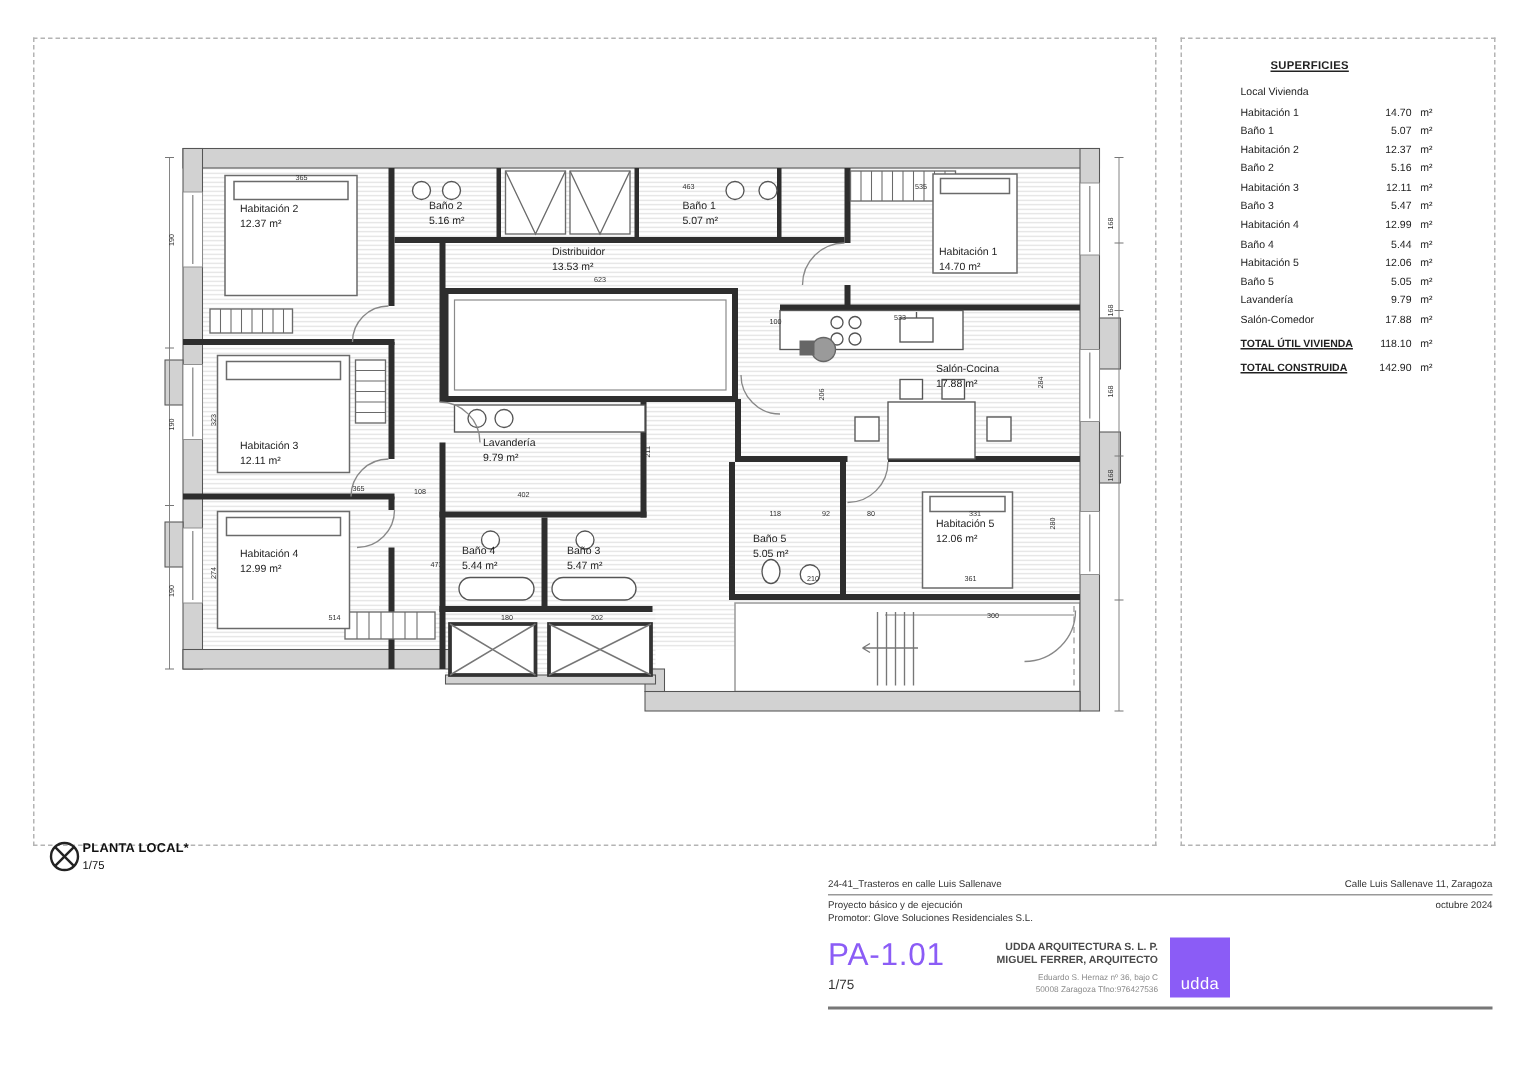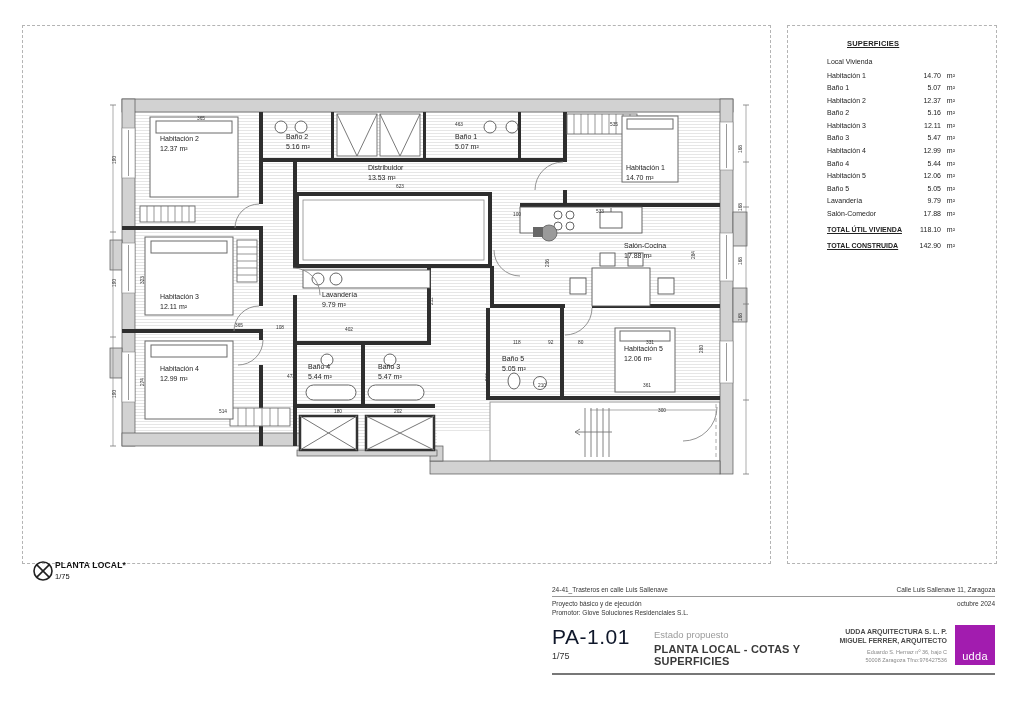--- a/index.html
+++ b/index.html
@@ -28,21 +28,21 @@
   #plan-marker .txt{margin-left:1px;}
   #plan-marker .name{font-size:8.5px;font-weight:bold;letter-spacing:.2px;color:#111;}
   #plan-marker .scale{font-size:7.5px;color:#111;margin-top:2px;}
   
   #title-block{position:absolute;left:552px;top:586px;width:443px;font-size:6.5px;color:#333;}
   .tb-row1{display:flex;justify-content:space-between;padding-bottom:3px;border-bottom:1px solid #999;}
   .tb-row2{display:flex;justify-content:space-between;padding-top:3px;}
   .tb-row3{padding-top:2px;}
   .tb-main{display:flex;align-items:flex-start;margin-top:9px;padding-bottom:6px;border-bottom:2px solid #777;}
   .tb-code{width:92px;}
-  .tb-code .code{font-size:21px;color:#0f172a;letter-spacing:.5px;}
+  .tb-code .code{font-size:21px;color:#8b5cf6;letter-spacing:.5px;}
   .tb-code .scale{font-size:9px;color:#333;margin-top:2px;}
   .tb-title{flex:1;padding-left:10px;padding-top:4px;}
   .tb-title .status{font-size:9.5px;color:#9a9a9a;}
   .tb-title .sheet{font-size:11px;font-weight:bold;color:#3a3a3a;margin-top:3px;letter-spacing:.2px;}
   .tb-firm{width:128px;text-align:right;padding-top:2px;padding-right:8px;}
   .tb-firm .f1{font-size:7px;font-weight:bold;color:#4a4a4a;line-height:1.35;}
   .tb-firm .f2{font-size:5.5px;color:#8a8a8a;line-height:1.4;margin-top:3px;}
   .tb-logo{width:40px;height:40px;display:flex;align-items:flex-end;justify-content:center;
            padding-bottom:3px;box-sizing:border-box;}
   .tb-logo span{color:#fff;font-size:11px;letter-spacing:.3px;}
@@ -413,33 +413,29 @@
       <span>octubre 2024</span>
     </div>
     <div class="tb-row3">
       <span>Promotor:  Glove Soluciones Residenciales S.L.</span>
     </div>
     <div class="tb-main">
       <div class="tb-code">
         <div class="code">PA-1.01</div>
         <div class="scale">1/75</div>
       </div>
-      <div class="tb-title">
-        <div class="status">Estado propuesto</div>
-        <div class="sheet">PLANTA LOCAL - COTAS Y SUPERFICIES</div>
-      </div>
       <div class="tb-firm">
         <div class="f1">
           <div>UDDA ARQUITECTURA S. L. P.</div>
           <div>MIGUEL FERRER, ARQUITECTO</div>
         </div>
         <div class="f2">
           <div>Eduardo S. Hernaz nº 36, bajo C</div>
           <div>50008 Zaragoza   Tfno:976427536</div>
         </div>
       </div>
-      <div class="tb-logo" id="tb-logo" style="background: #a21caf;">
+      <div class="tb-logo" id="tb-logo" style="background: #8b5cf6;">
         <span>udda</span>
       </div>
     </div>
   </div>
 
 </div>
 
 </body></html>

